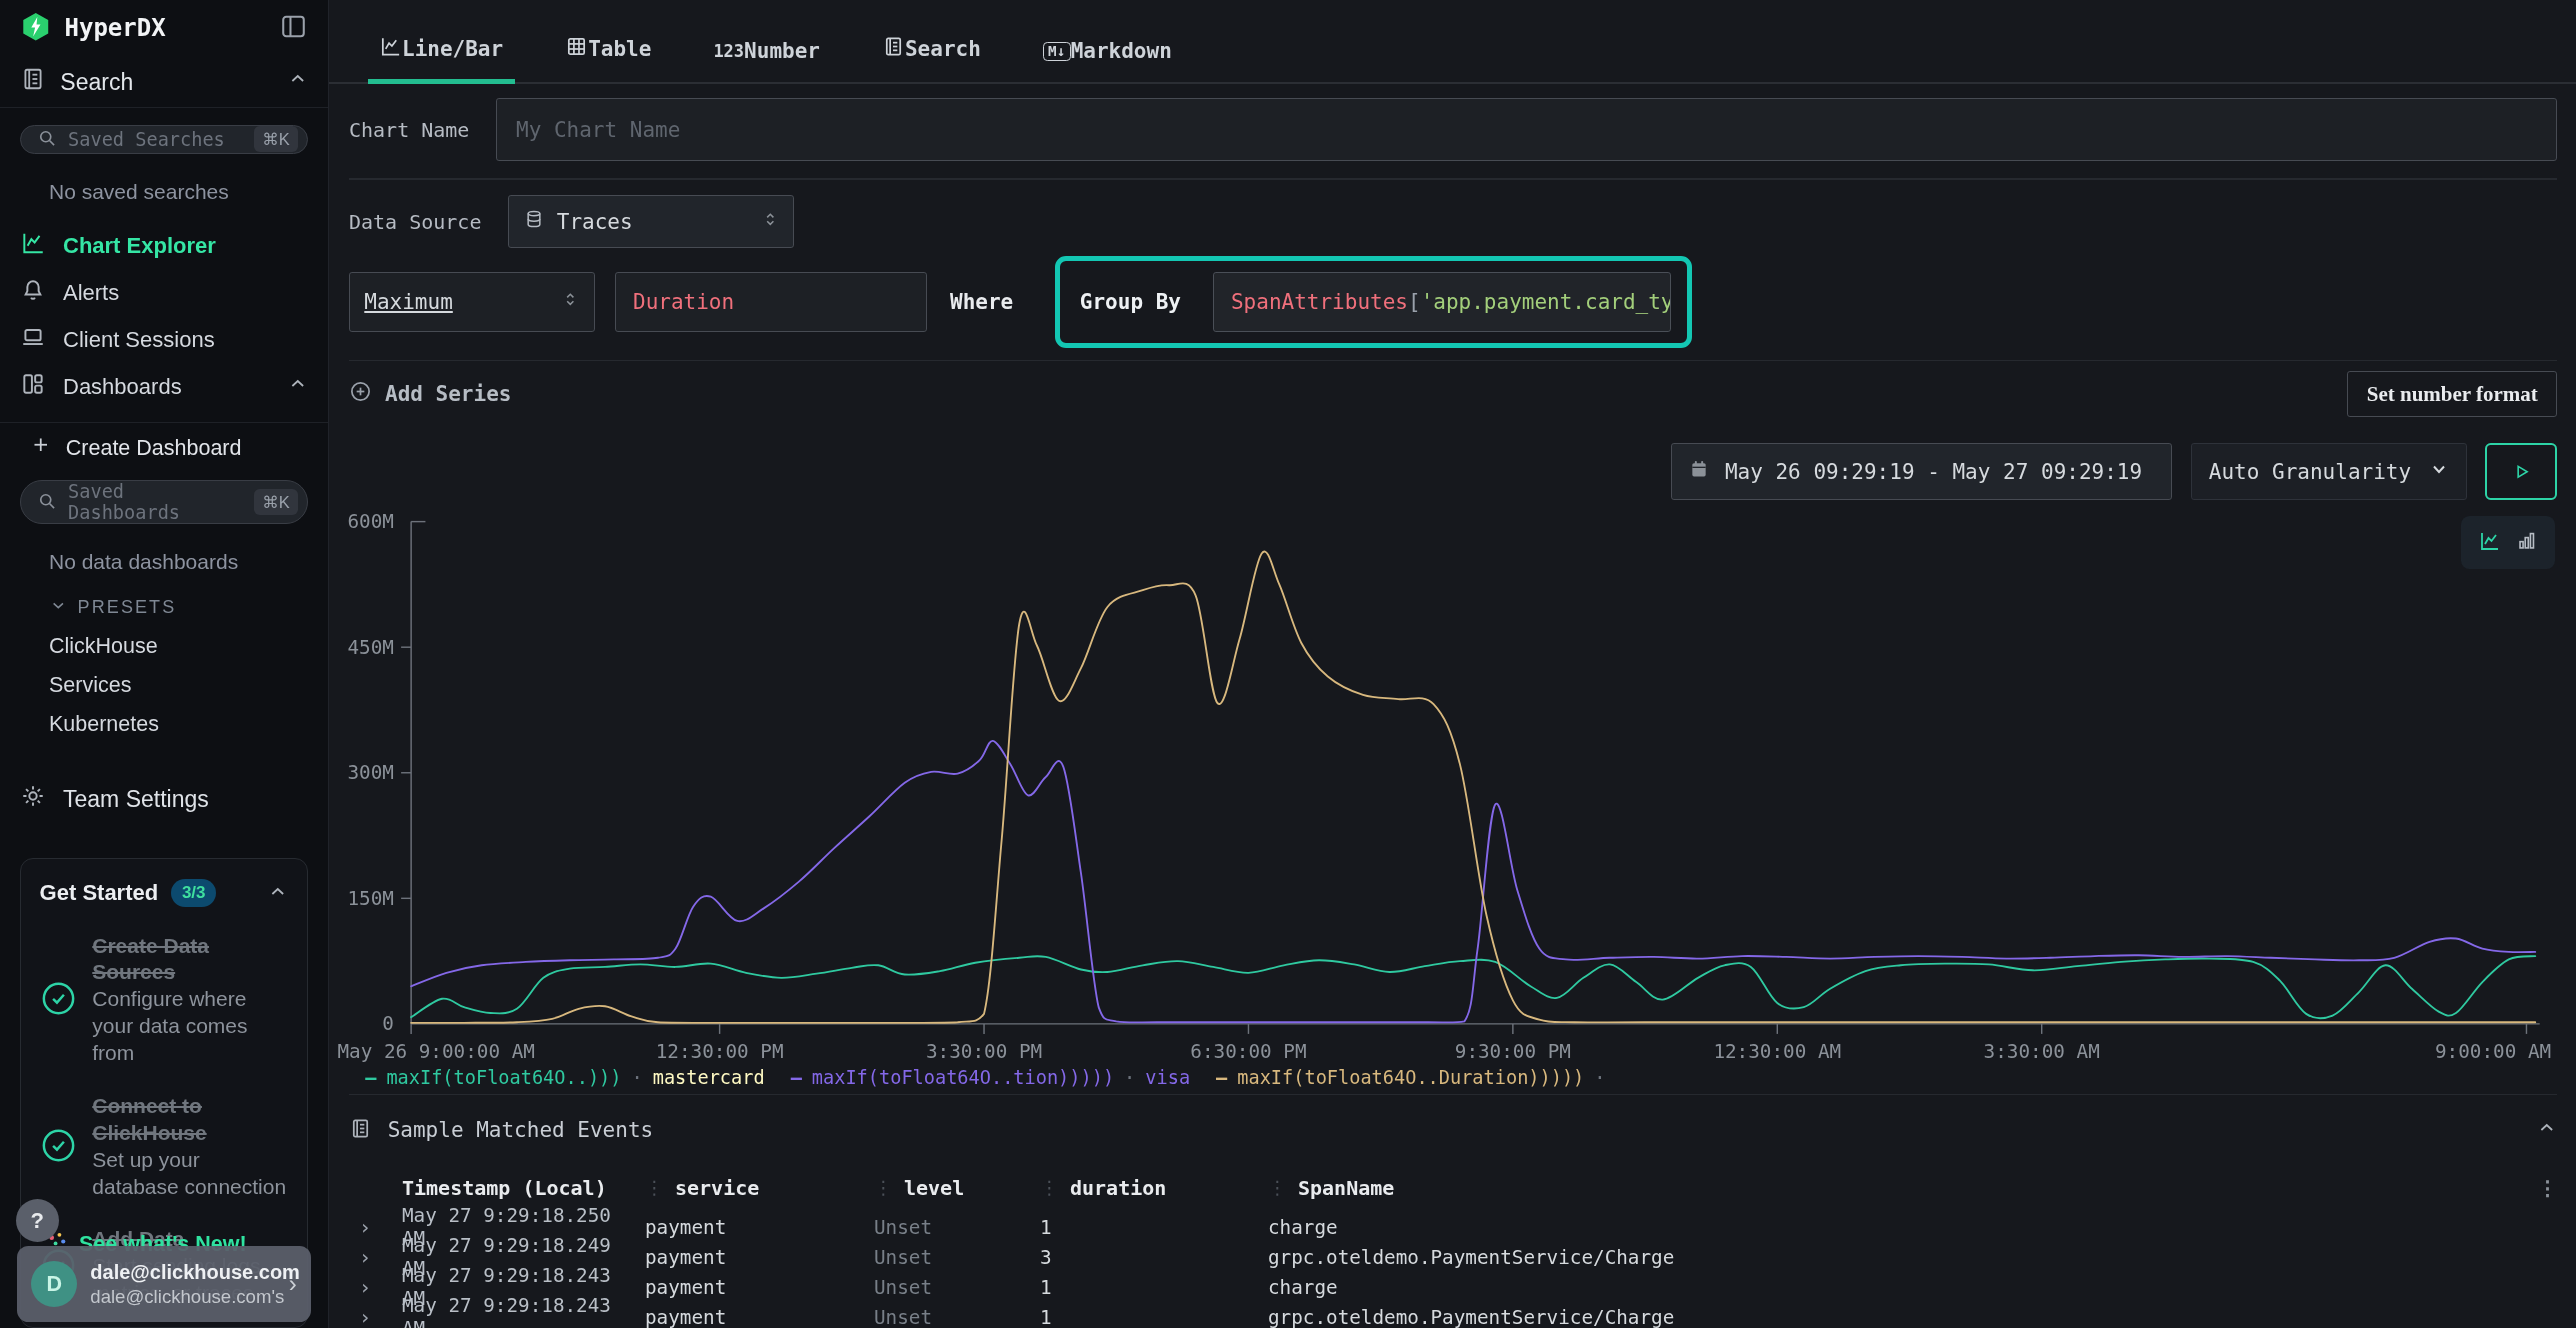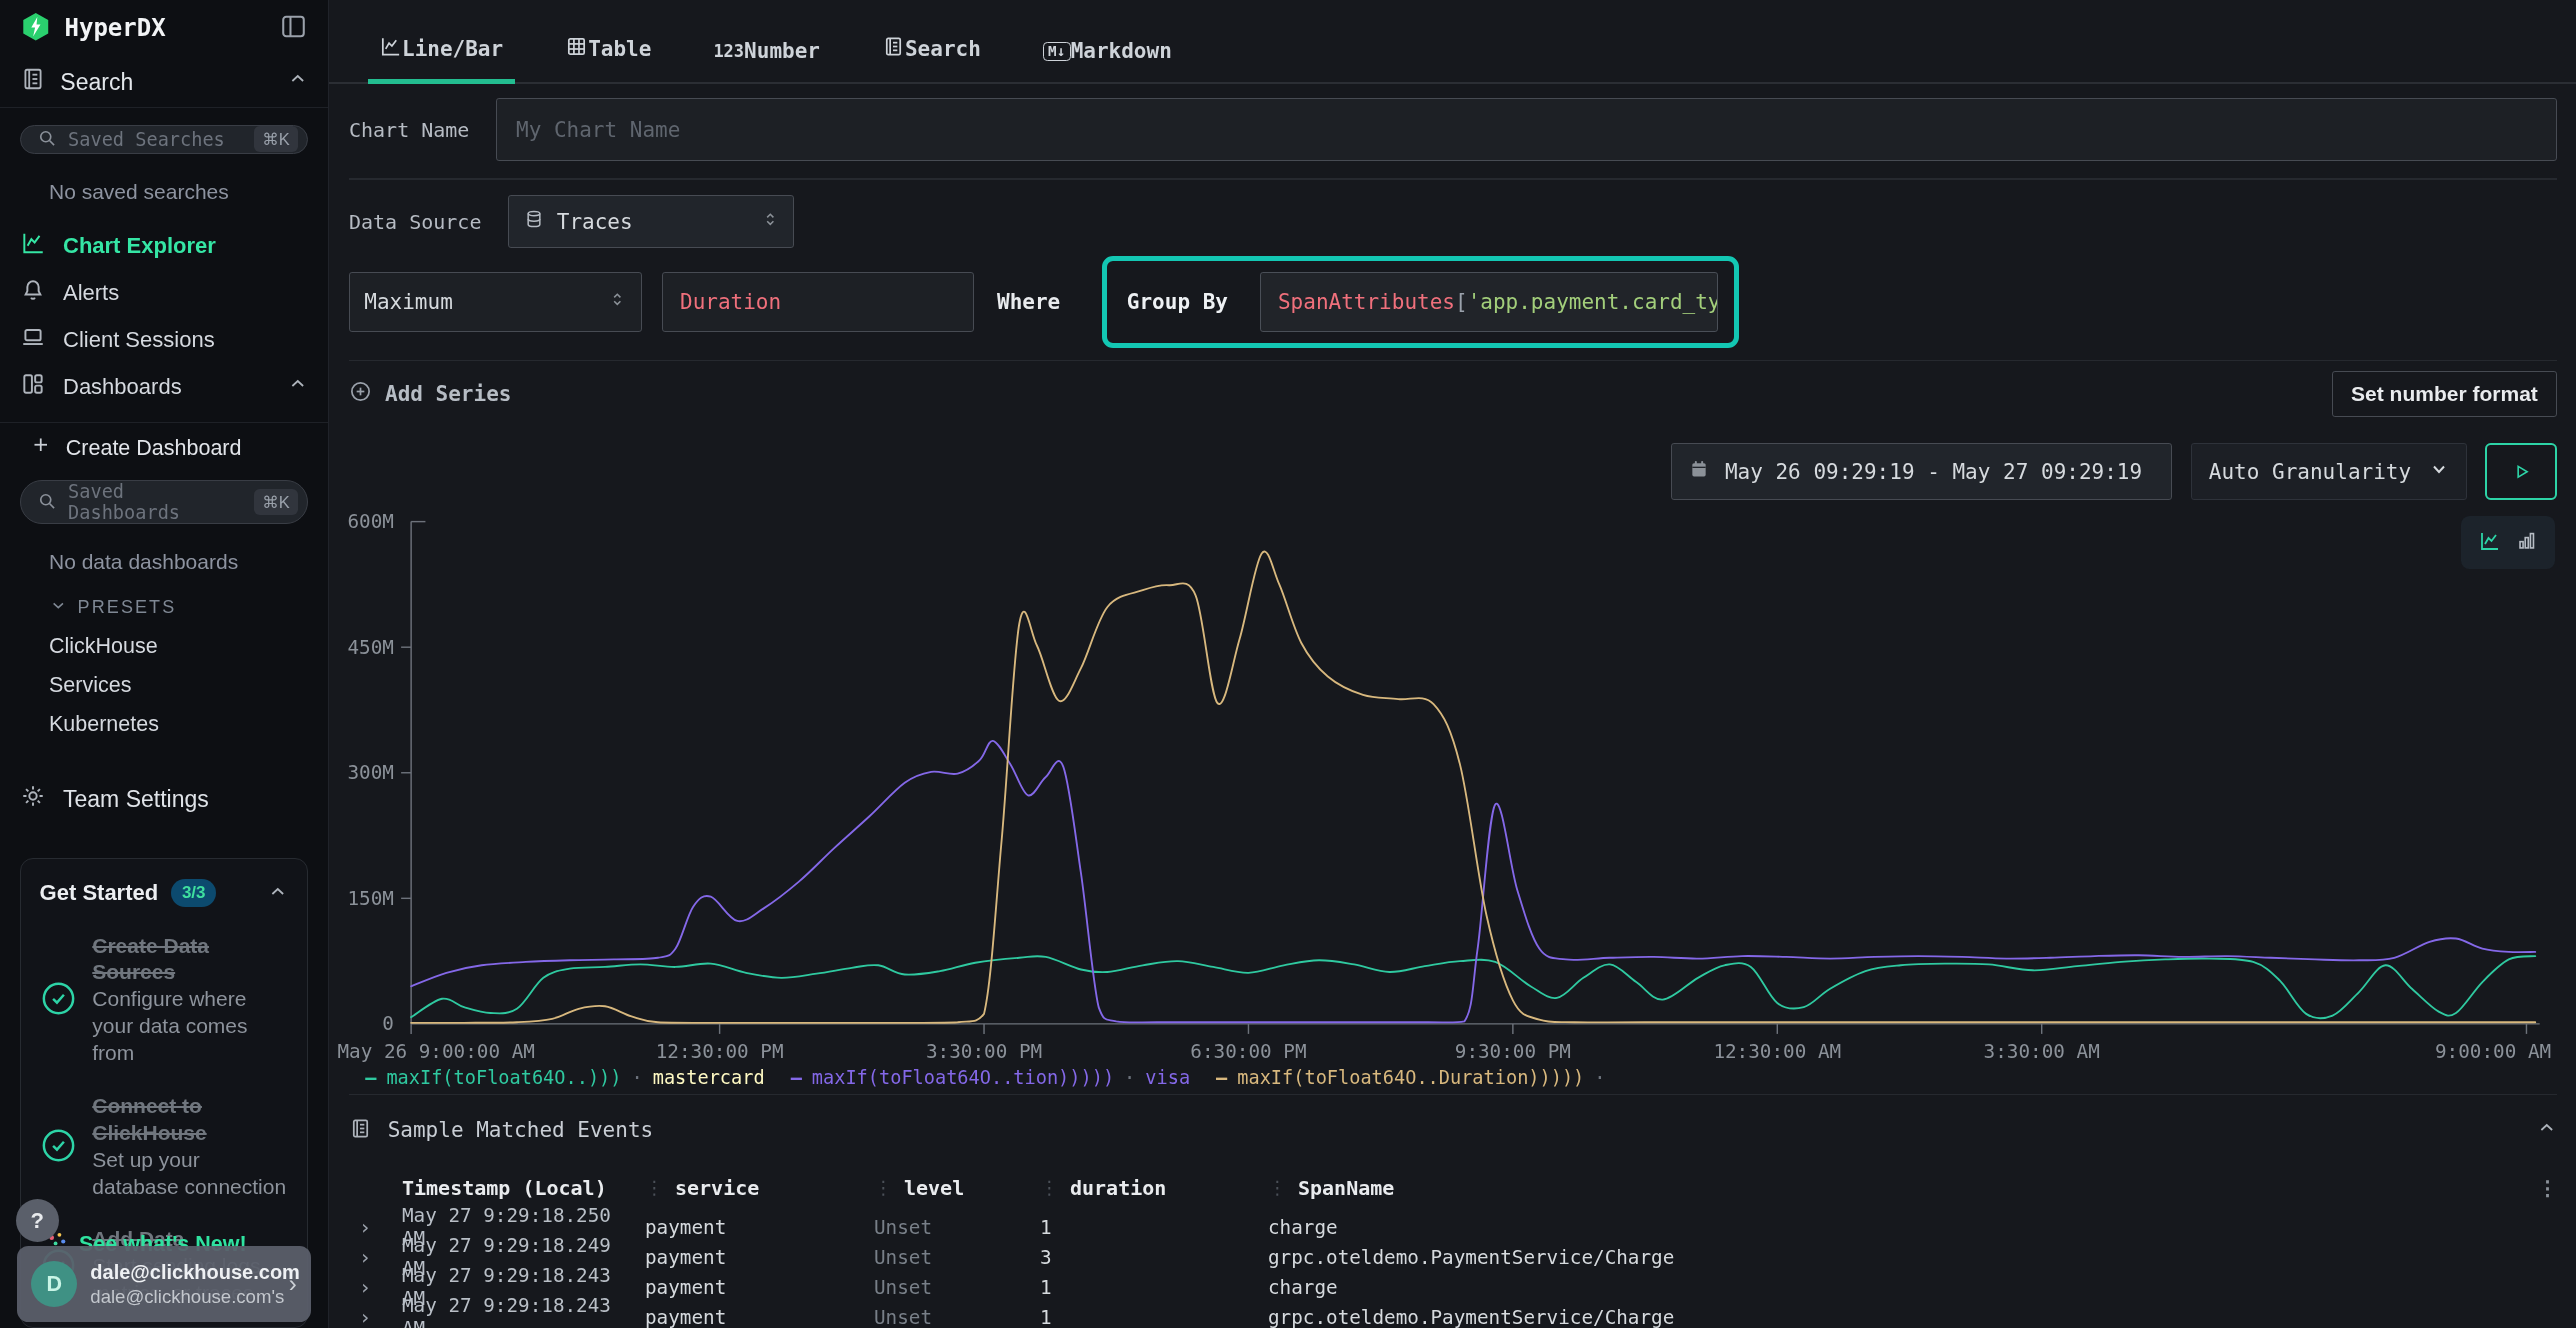--- a/index.html
+++ b/index.html
@@ -76,42 +76,42 @@
   .input{flex:1;height:63px;background:#1d2025;border:1.4px solid #474b53;border-radius:2.9px;
          display:flex;align-items:center;padding:0 18.6px;font-size:21px;box-sizing:border-box;}
   .placeholder{color:#5f656e;}
   .m-div{height:1.4px;background:#26292f;margin:17px 18.6px 0 20px;}
   .r2{margin-top:15.7px;}
   .select{height:53px;background:#21252b;border:1.4px solid #474b53;border-radius:2.9px;display:flex;
           align-items:center;gap:13px;padding:0 14.3px;font-size:21px;color:#d6dade;box-sizing:border-box;}
   .sel-ds{width:286px;}
   .updn{margin-left:auto;color:#8b9198;}
   .r3{margin-top:7.2px;padding-right:2.9px;}
-  .sel-agg{width:293px;height:60px;background:#1d2025;}
+  .sel-agg{width:246px;height:60px;background:#1d2025;text-decoration:underline;}
   .field-box{width:312px;height:60px;margin-left:20px;background:#1d2025;border:1.4px solid #474b53;
              border-radius:2.9px;display:flex;align-items:center;padding:0 17px;font-size:21px;
              color:#f0707c;box-sizing:border-box;}
   .where-lb{margin:0 23px;font-size:21px;font-weight:700;color:#e9ebee;}
   .where-box{flex:1;height:60px;background:#1d2025;border:1.4px solid #474b53;border-radius:2.9px;
              display:flex;align-items:center;padding:0 17px;font-size:21px;box-sizing:border-box;min-width:0;}
   .where-val{flex:1;color:#d6dade;white-space:nowrap;overflow:hidden;}
   .lang{display:flex;align-items:center;gap:11.4px;font-size:18.6px;}
   .lang .sql{color:#8b929c;} .lang .bar{color:#3f444c;} .lang .lucene{color:#2dd4a7;}
   .gb-frame{margin-left:18.6px;border:5px solid #13c7b3;border-radius:11px;background:#16181d;
             display:flex;align-items:center;gap:32px;padding:11.4px 15.7px 11.4px 20px;justify-content:space-between;}
   .gb-label{font-size:21px;font-weight:700;color:#eef1f4;white-space:pre;}
   .gb-input{width:458px;height:60px;border:1.4px solid #4a4f57;background:#212429;border-radius:2.9px;
             display:flex;align-items:center;padding:0 17px;font-size:21px;box-sizing:border-box;
             white-space:nowrap;overflow:hidden;}
   .tok-fn{color:#f0707c;} .tok-punc{color:#9aa1ab;} .tok-str{color:#a3cf7b;}
   .r4{margin-top:10px;justify-content:space-between;}
   .addser{display:flex;align-items:center;gap:13px;color:#b6bcc4;font-size:21px;font-weight:700;}
   .btn{height:44px;border:1.4px solid #474b53;border-radius:2.9px;padding:0 18.6px;font-weight:700;
        font-size:21px;color:#e9ebee;background:transparent;display:flex;align-items:center;
-       font-family:Liberation Sans, sans-serif;}
+       font-family:Liberation Serif, serif;}
   .r5{margin-top:26px;justify-content:flex-end;gap:18.6px;}
   .datebox{width:501px;height:57px;background:#21252b;border:1.4px solid #474b53;border-radius:2.9px;
            display:flex;align-items:center;gap:15.7px;padding:0 17px;font-size:21px;color:#d6dade;
            box-sizing:border-box;}
   .granbox{width:276px;height:57px;background:#1c1f25;border:1.4px solid #2e323a;border-radius:2.9px;
            display:flex;align-items:center;justify-content:space-between;padding:0 17px;
            font-size:21px;color:#d6dade;box-sizing:border-box;}
   .playbtn{width:72px;height:57px;border:2.1px solid #2dd4a7;border-radius:5.7px;display:flex;
            align-items:center;justify-content:center;color:#2dd4a7;box-sizing:border-box;background:transparent;}
   .chart-wrap{position:relative;margin-top:10px;padding:0 7.2px;}

